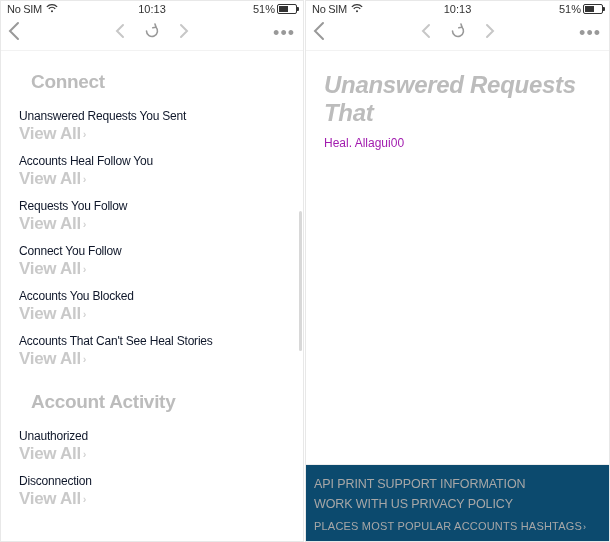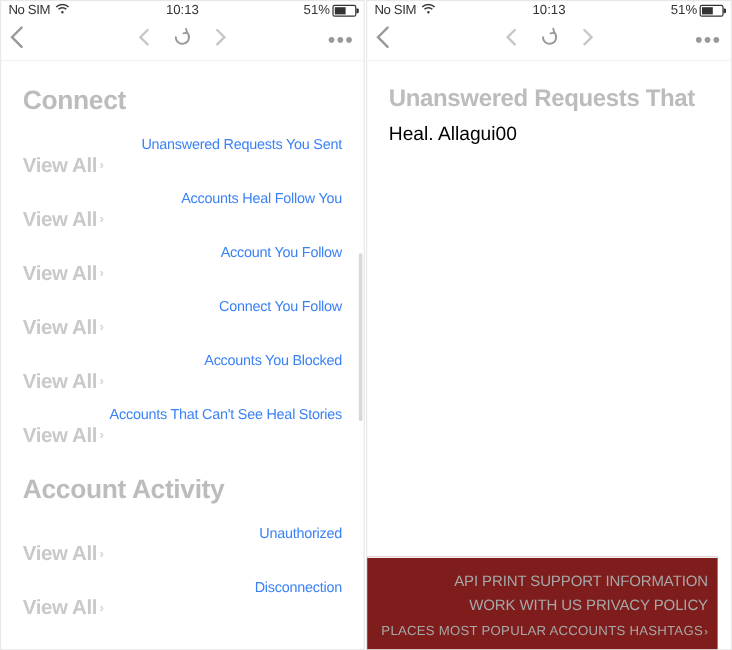--- a/index.html
+++ b/index.html
@@ -65,53 +65,53 @@
   }
   .navbar .chev { font-size: 18px; color: #c7c7c7; }
   .navbar .reload { font-size: 18px; color: #999; }
   .navbar .more {
     position: absolute; right: 8px; font-size: 18px; color: #999; letter-spacing: 1px;
   }
 
   
   .content { padding: 14px 18px 0 18px; height: calc(542px - 50px); overflow: hidden; position: relative; }
   .section-title {
-    color: #bcbcbc; font-size: 22px; font-weight: 600; letter-spacing: -0.3px;
-    margin: 6px 0 16px 0;
+    color: #bcbcbc; font-size: 19px; font-weight: 600; letter-spacing: -0.3px;
+    margin: 6px 0 16px 12px;
   }
   .row { margin-bottom: 10px; }
   .row .label {
-    color: #3b82f6; font-size: 12px; letter-spacing: -0.2px; display: block; text-align: right;
+    color: #0f172a; font-size: 12px; letter-spacing: -0.2px; display: block;
   }
   .row .viewall {
     color: #c9c9c9; font-size: 17px; font-weight: 600; letter-spacing: -0.3px;
     display: inline-flex; align-items: center; gap: 2px; margin-top: 1px;
   }
   .row .viewall .chev-sm { font-size: 11px; color: #d4d4d4; }
 
   .scroll-hint {
     position: absolute; right: 1px; top: 160px; width: 3px; height: 140px;
     background: #d8d8d8; border-radius: 2px;
   }
 
   
   .page-title {
-    color: #bcbcbc; font-size: 20px; font-weight: 600; letter-spacing: -0.3px;
-    margin: 6px 0 2px 0; line-height: 1.15;
-  }
-  .username { color: #000000; font-size: 16px; margin-top: 10px; }
+    color: #bcbcbc; font-size: 24px; font-weight: 600; letter-spacing: -0.3px;
+    margin: 6px 0 2px 0; line-height: 1.15; font-style: italic;
+  }
+  .username { color: #a21caf; font-size: 12px; margin-top: 10px; }
 
   .footer {
-    position: absolute; left: 0; right: 11px; bottom: 0;
+    position: absolute; left: 0; right: 0; bottom: 0;
     border-top: 1px solid #eee;
     padding: 10px 8px 6px 8px;
-    text-align: right;
+    text-align: left;
     color: #a7a7a7; font-size: 12.5px; line-height: 1.55; font-weight: 500;
     letter-spacing: -0.1px;
-    background: #7f1d1d;
+    background: #0c4a6e;
   }
   .footer .small { font-size: 11px; margin-top: 4px; letter-spacing: 0.2px; }
   .chev-tiny { font-size: 9px; color: #bbb; margin-left: 1px; }
 </style>
 </head>
 <body>
 
 <div class="pane left">
   <div class="statusbar">
     <span class="carrier">No SIM</span>
@@ -167,21 +167,21 @@
         </span>
     </div>
     <div class="row">
       <span class="label">Accounts Heal Follow You</span>
       <span class="viewall">
           <span>View All</span>
           <span class="chev-sm">›</span>
         </span>
     </div>
     <div class="row">
-      <span class="label">Account You Follow</span>
+      <span class="label">Requests You Follow</span>
       <span class="viewall">
           <span>View All</span>
           <span class="chev-sm">›</span>
         </span>
     </div>
     <div class="row">
       <span class="label">Connect You Follow</span>
       <span class="viewall">
           <span>View All</span>
           <span class="chev-sm">›</span>

